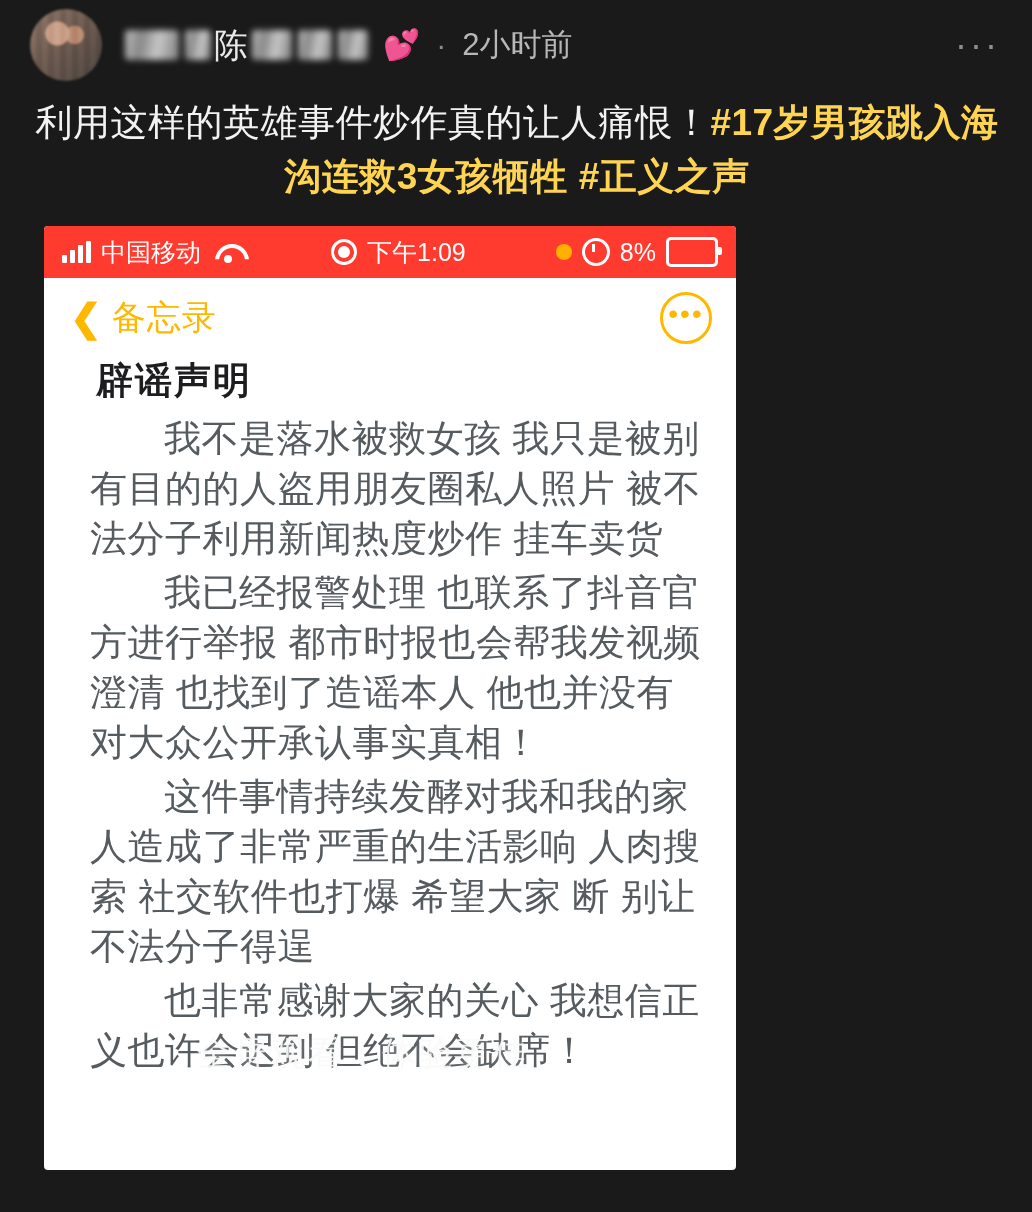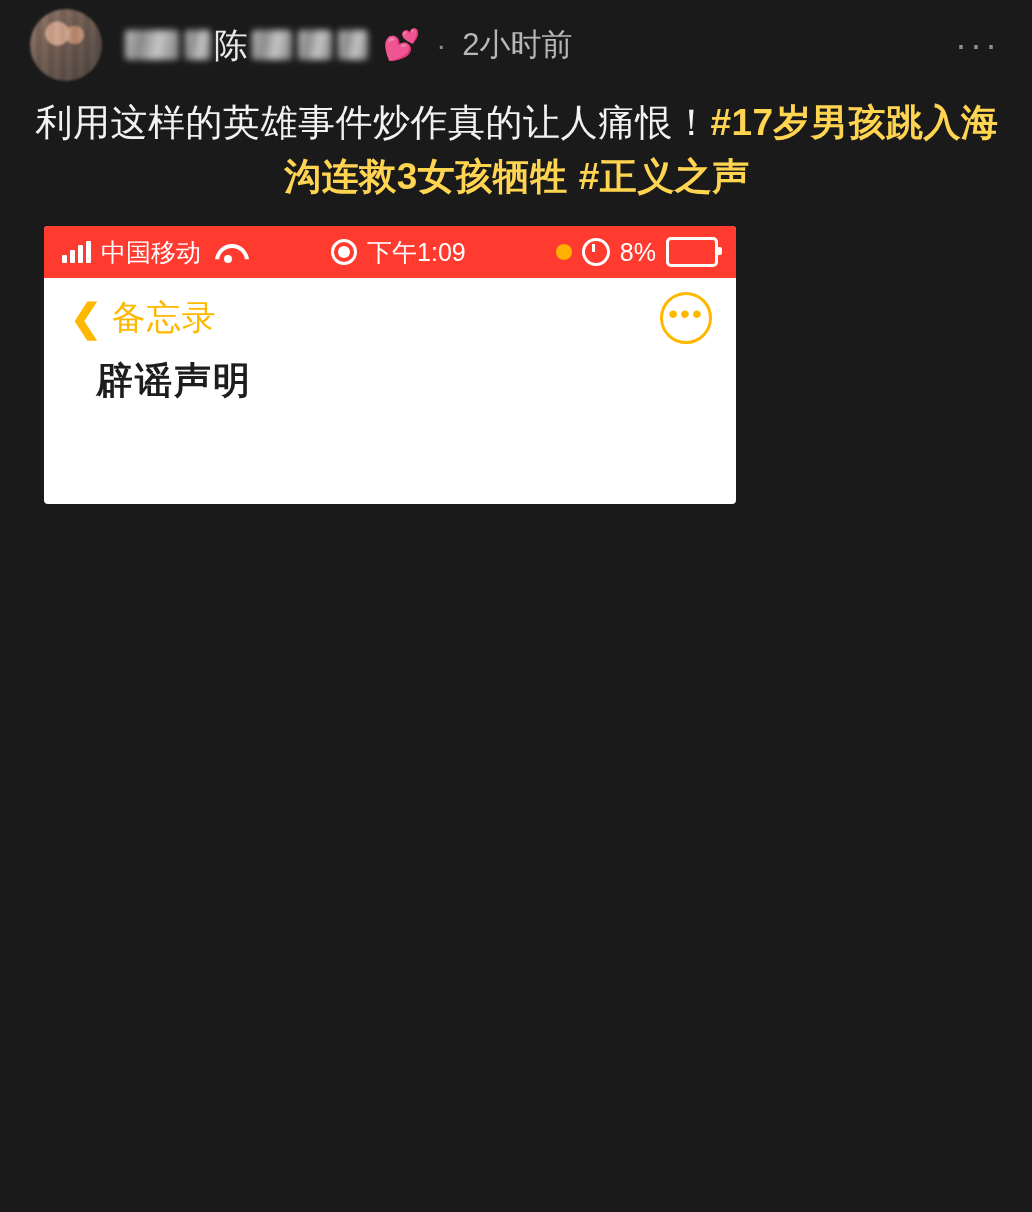--- a/index.html
+++ b/index.html
@@ -355,17 +355,23 @@
   </div>
 
   <div class="notes-nav">
     <span class="back-chevron">❮</span>
     <span class="notes-title">备忘录</span>
     <span class="ellipsis-btn">•••</span>
   </div>
 
   <div class="note-title">辟谣声明</div>
 
+  <div class="note-body">
+    <p>我不是落水被救女孩 我只是被别有目的的人盗用朋友圈私人照片 被不法分子利用新闻热度炒作 挂车卖货</p>
+    <p>我已经报警处理 也联系了抖音官方进行举报 都市时报也会帮我发视频澄清 也找到了造谣本人 他也并没有对大众公开承认事实真相！</p>
+    <p>这件事情持续发酵对我和我的家人造成了非常严重的生活影响 人肉搜索 社交软件也打爆 希望大家 断 别让不法分子得逞</p>
+    <p>也非常感谢大家的关心 我想信正义也许会迟到 但绝不会缺席！</p>
+  </div>
   <div class="note-spacer"></div>
 
   <div class="wm wm-1">‍ </div>
   <div class="wm wm-2">全屏观看，体验更佳</div>
 </div>
 
 </body></html>

